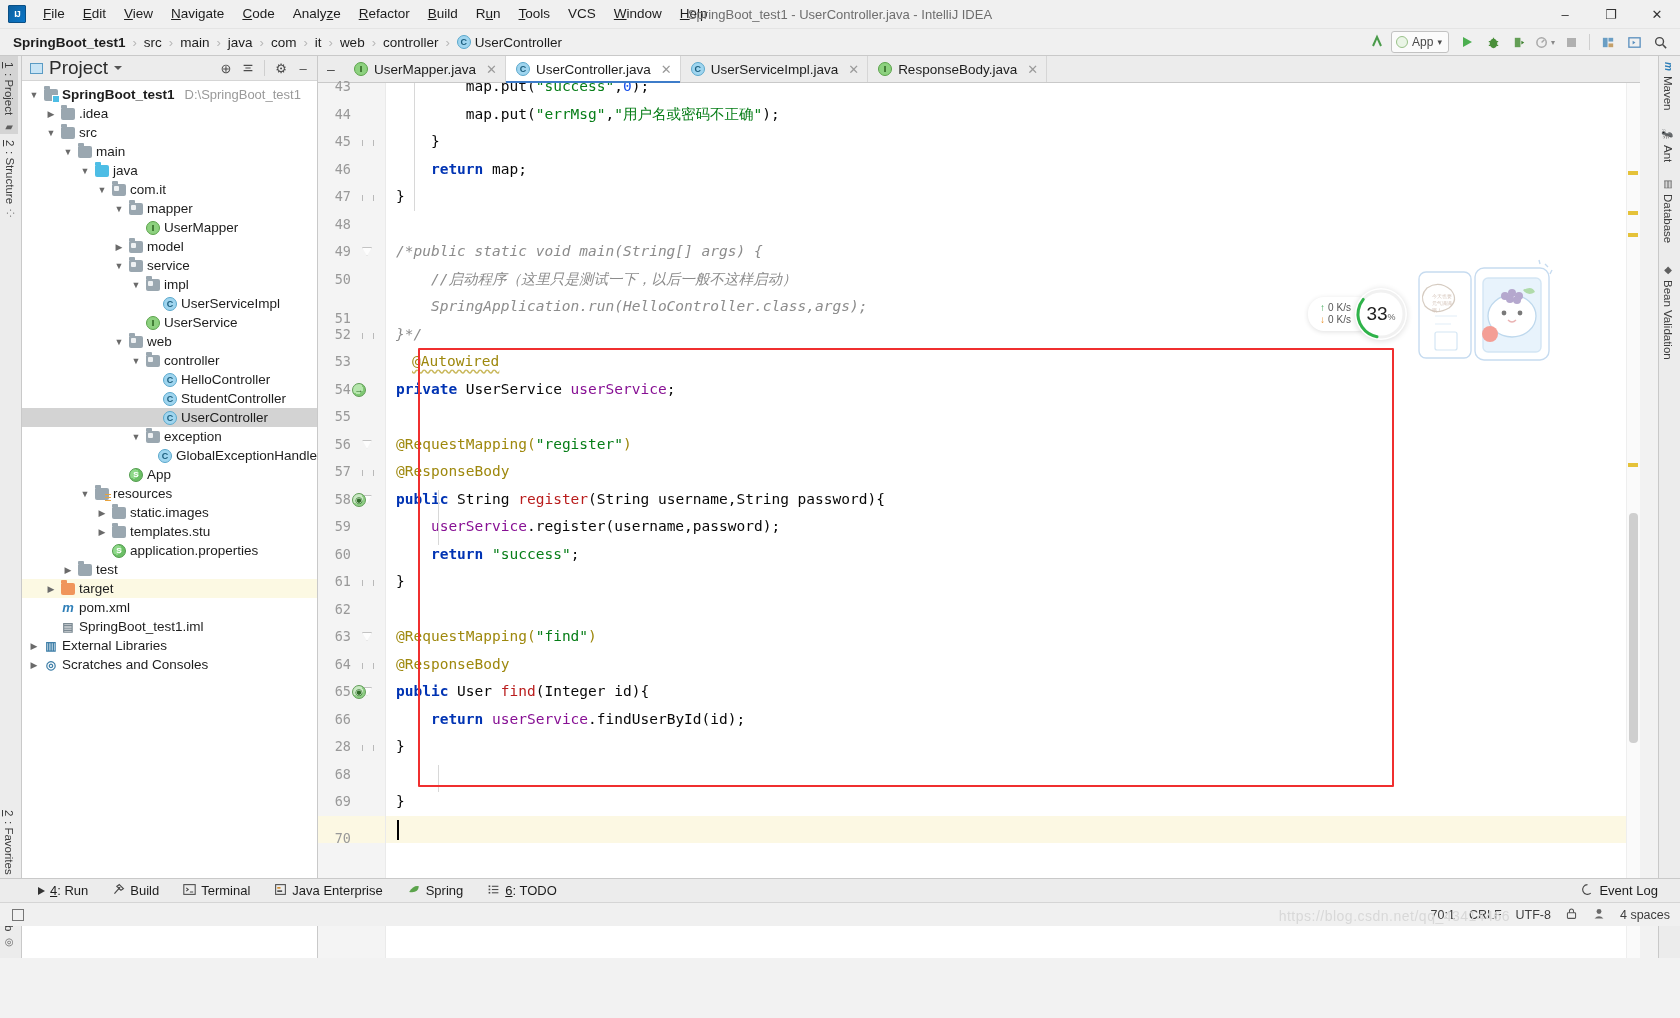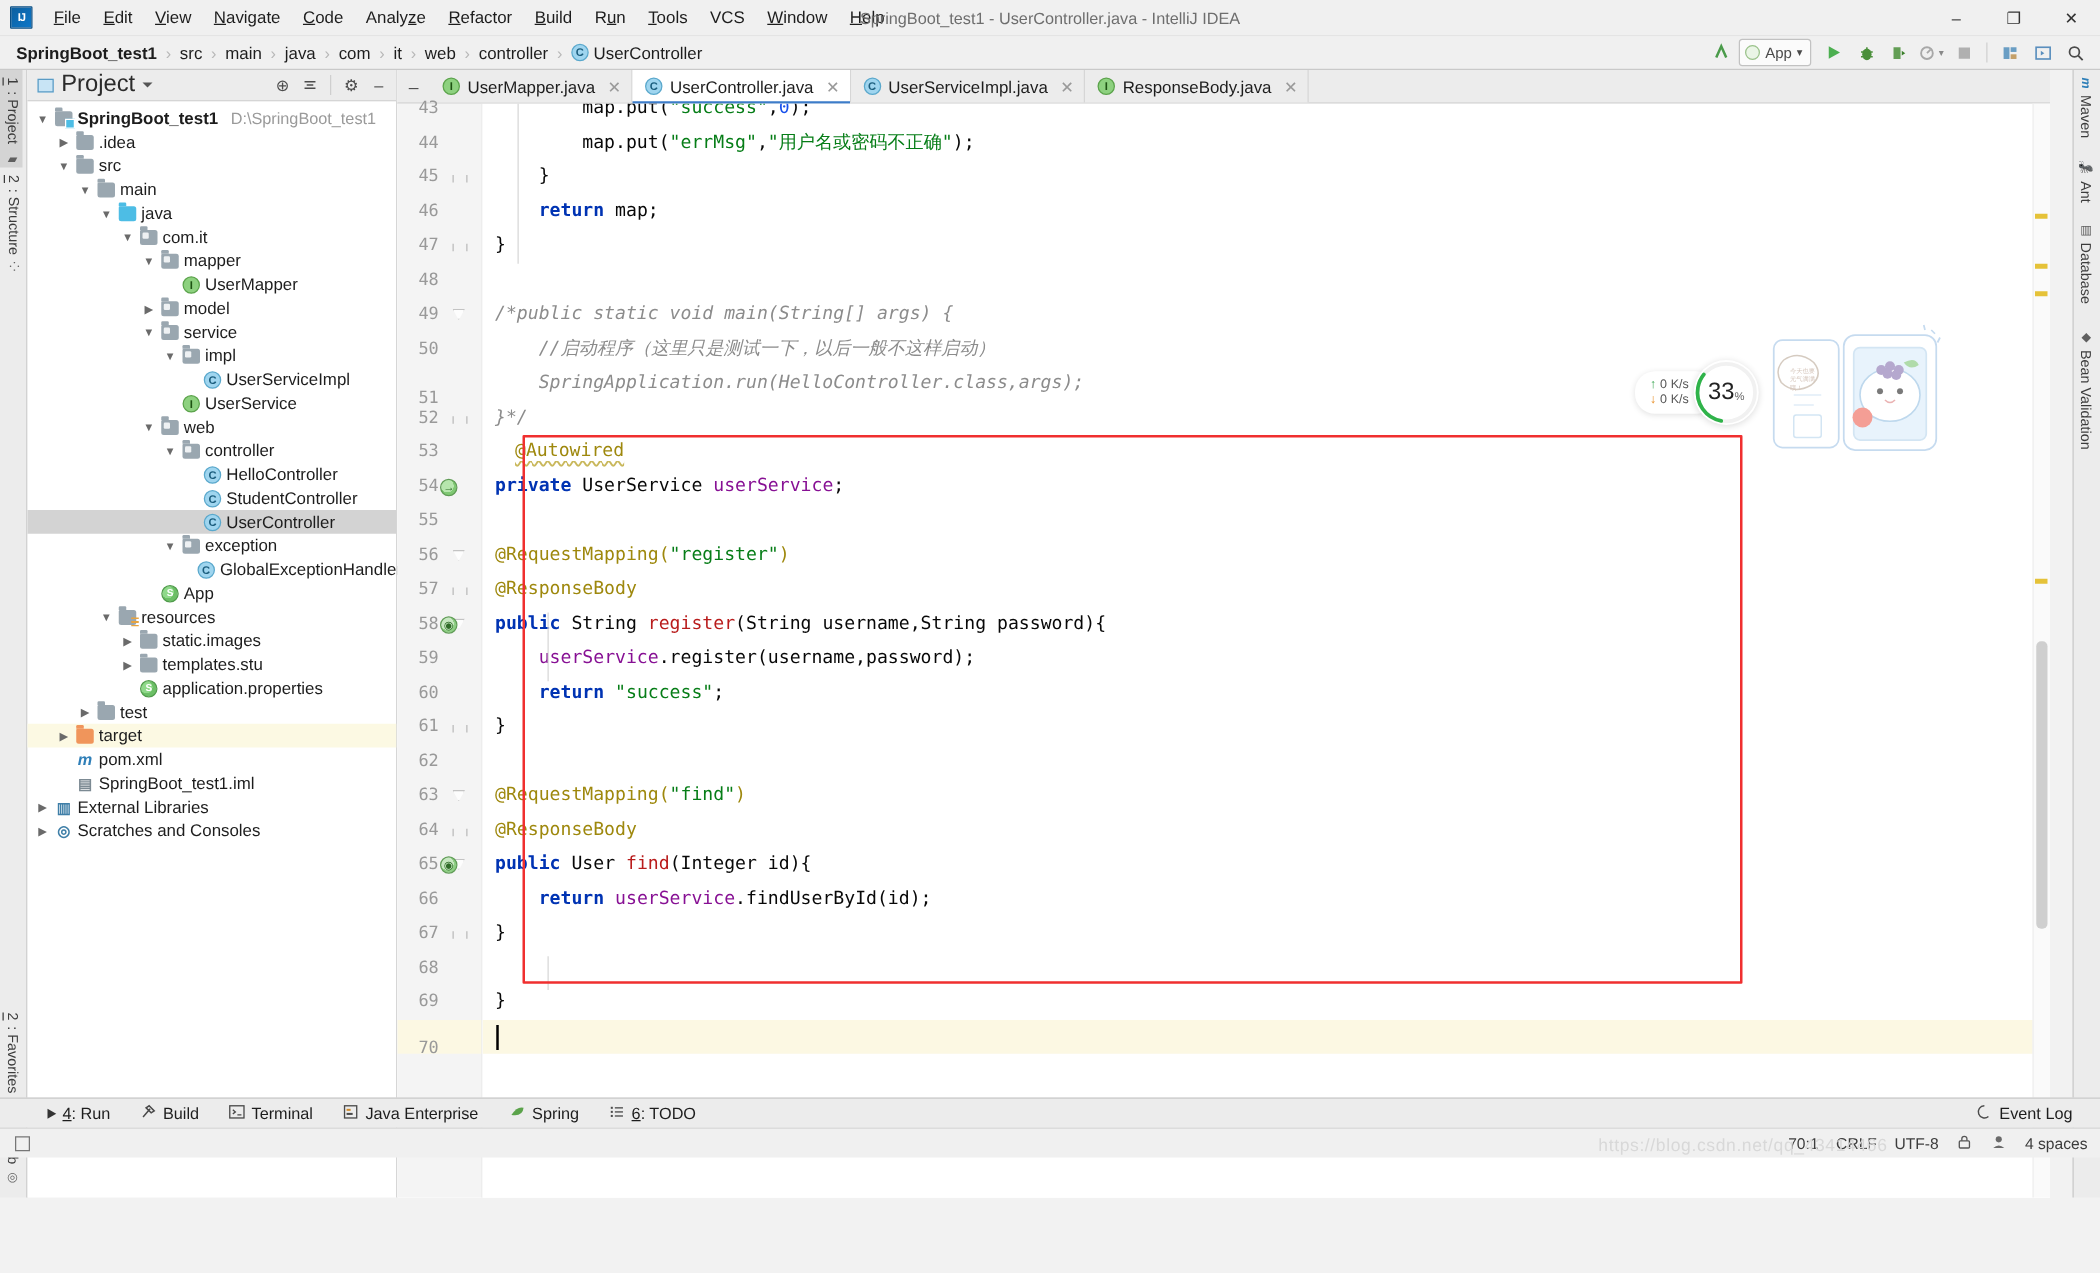--- a/index.html
+++ b/index.html
@@ -695,21 +695,21 @@
           <div class="gutter-num" style="top: 545px;">63</div>
           <div class="fold tri" style="top: 548px;"></div>
           <div class="gutter-num" style="top: 572.5px;">64</div>
           <div class="fold end" style="top: 575.5px;"></div>
           <div class="gutter-num" style="top: 600px;">65</div>
           <div class="fold tri" style="top: 603px;"></div>
           <div class="runmark web" style="top: 602px;">
             <i>◉</i>
           </div>
           <div class="gutter-num" style="top: 627.5px;">66</div>
-          <div class="gutter-num" style="top: 655px;">67</div>
+          <div class="gutter-num" style="top: 655px;">28</div>
           <div class="fold end" style="top: 658px;"></div>
           <div class="gutter-num" style="top: 682.5px;">68</div>
           <div class="gutter-num" style="top: 710px;">69</div>
           <div style="position: absolute; left: 0px; right: 0px; height: 27.5px; background: rgb(252, 248, 227); top: 732.5px;"></div>
           <div class="gutter-num" style="top: 747px;">70</div>
         </div>
       <div class="code" id="code">
           <div class="cline" style="top: -10px; padding-left: 10px;"><span class="plain">        </span><span class="plain">map.</span><span class="plain">put(</span><span class="str">"success"</span><span class="plain">,</span><span class="num">0</span><span class="plain">);</span></div>
           <div class="cline" style="top: 17.5px; padding-left: 10px;"><span class="plain">        map.put(</span><span class="str">"errMsg"</span><span class="plain">,</span><span class="str">"用户名或密码不正确"</span><span class="plain">);</span></div>
           <div class="cline" style="top: 45px; padding-left: 10px;"><span class="plain">    }</span></div>

